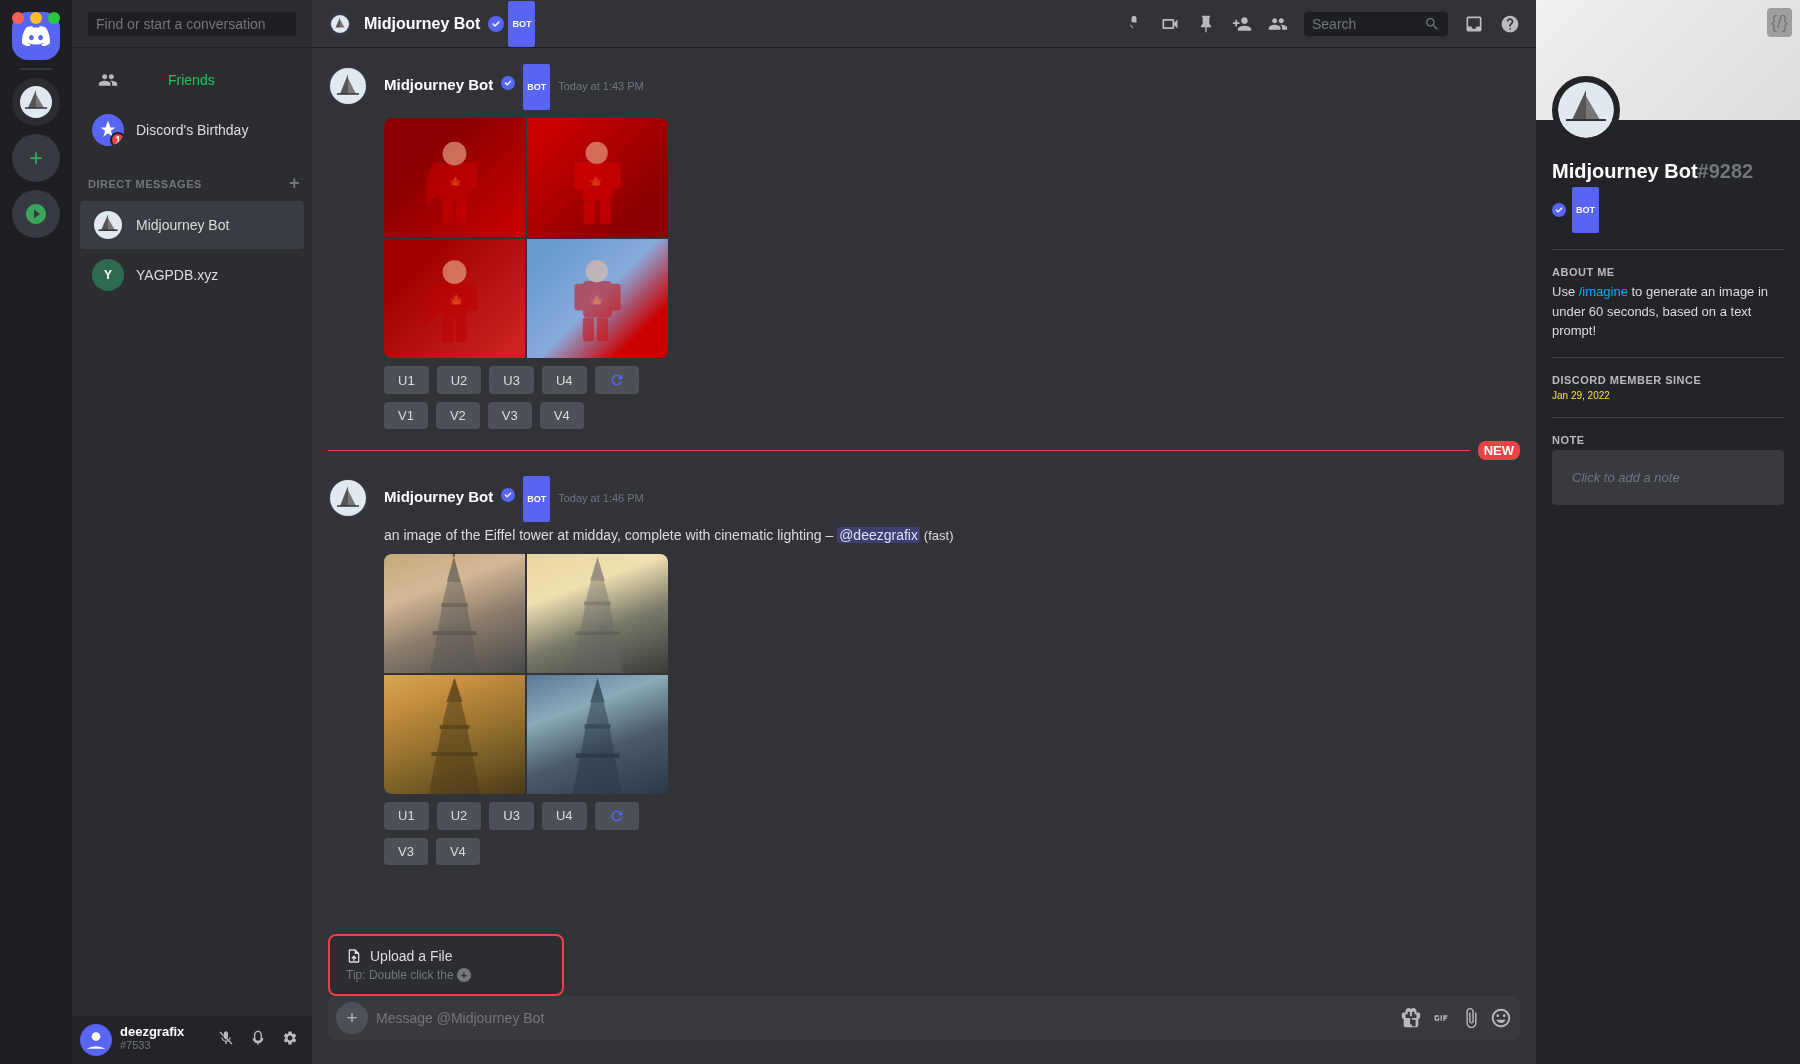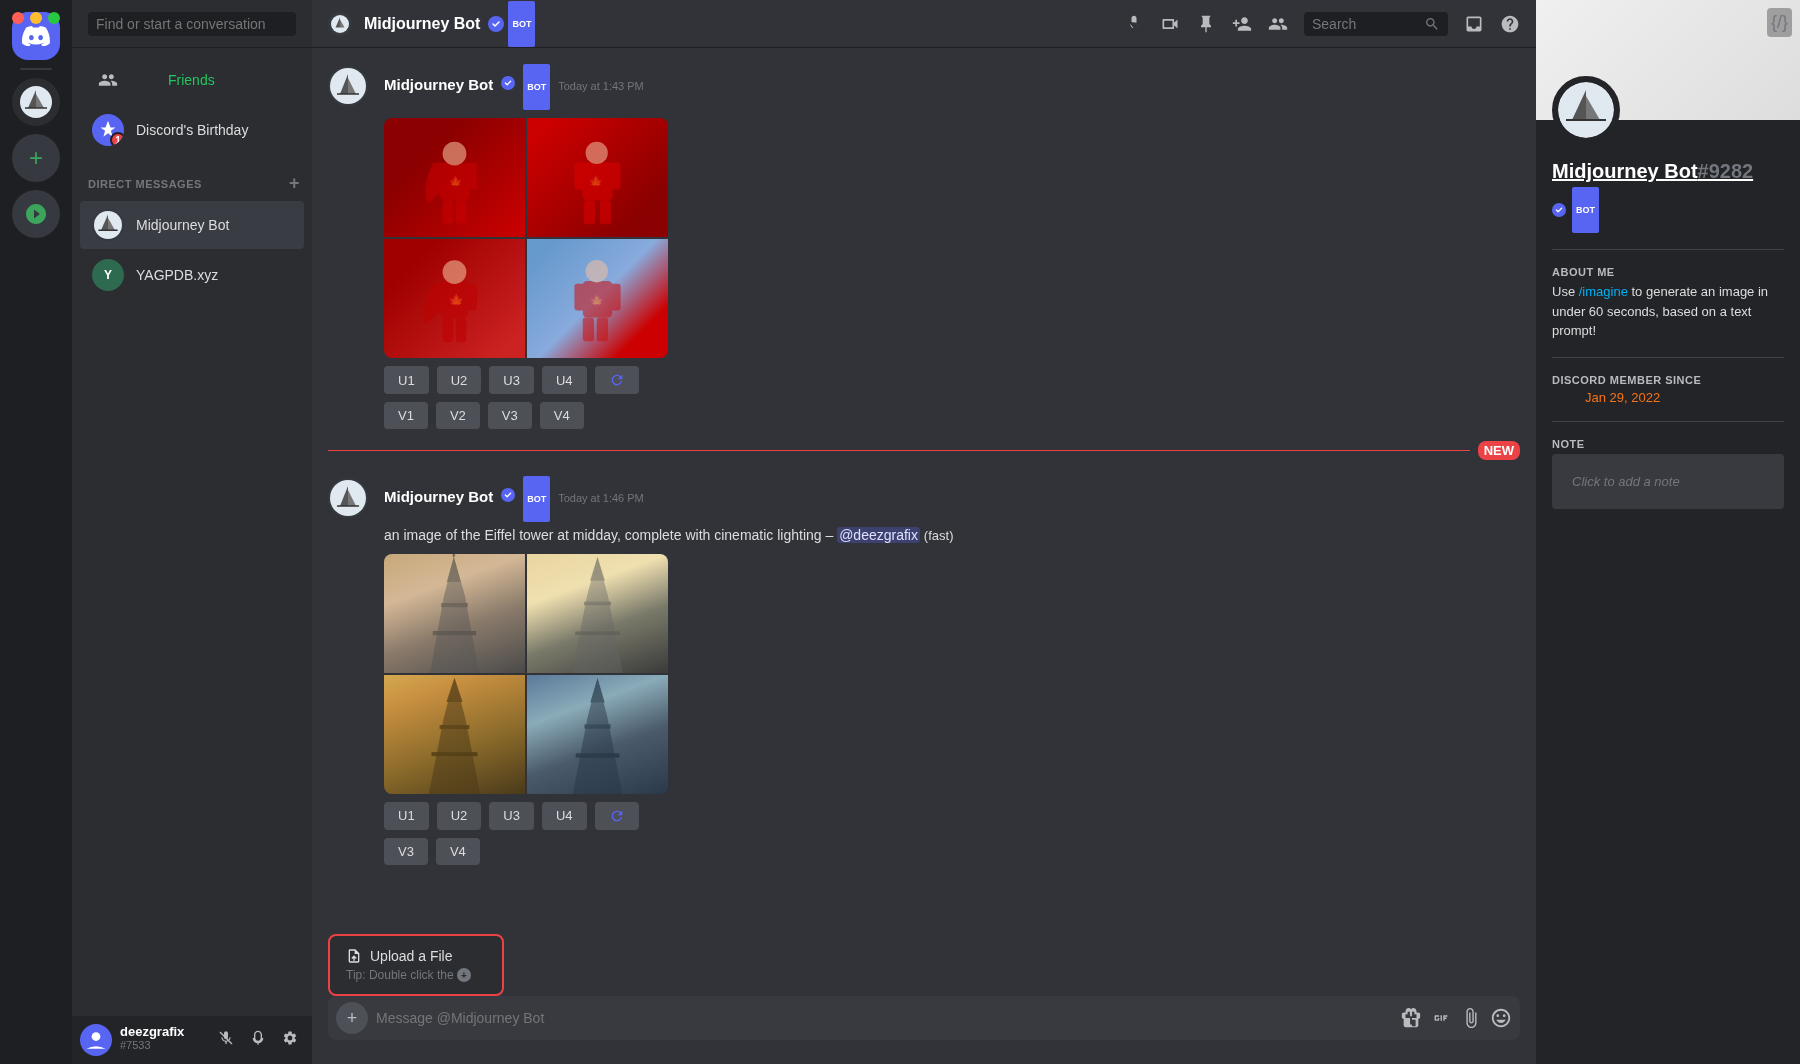--- a/index.html
+++ b/index.html
@@ -384,21 +384,21 @@
     }
     .upload-popup {
       background: #2b2d31;
       border: 2px solid #ed4245;
       border-radius: 8px;
       padding: 12px 16px;
       margin-bottom: 0;
       position: absolute;
       bottom: 68px;
       left: 16px;
-      width: 176px;
+      width: 236px;
       z-index: 10;
     }
     .upload-popup-title {
       font-size: 14px;
       font-weight: 500;
       color: #dcddde;
       display: flex;
       align-items: center;
       gap: 8px;
       margin-bottom: 4px;
@@ -509,43 +509,41 @@
     }
     .profile-name-row {
       display: flex;
       align-items: center;
       gap: 8px;
     }
     .profile-username {
       font-size: 20px;
       font-weight: 700;
       color: #fff;
-      text-decoration: underline;
     }
     .profile-section-title {
       font-size: 11px;
       font-weight: 700;
       color: #b9bbbe;
       text-transform: uppercase;
       letter-spacing: 0.5px;
       margin-bottom: 4px;
     }
     .profile-section-text {
       font-size: 13px;
       color: #dcddde;
       line-height: 1.5;
     }
     .profile-link {
       color: #00b0f4;
       cursor: pointer;
     }
     .profile-date {
-      font-size: 13px;
-      color: #f97316;
-      margin-left: 33px;
+      font-size: 10px;
+      color: #fde047;
     }
     .profile-note-input {
       background: #383a40;
       border: none;
       border-radius: 4px;
       padding: 20px;
       color: #72767d;
       font-size: 13px;
       width: 100%;
       cursor: text;

